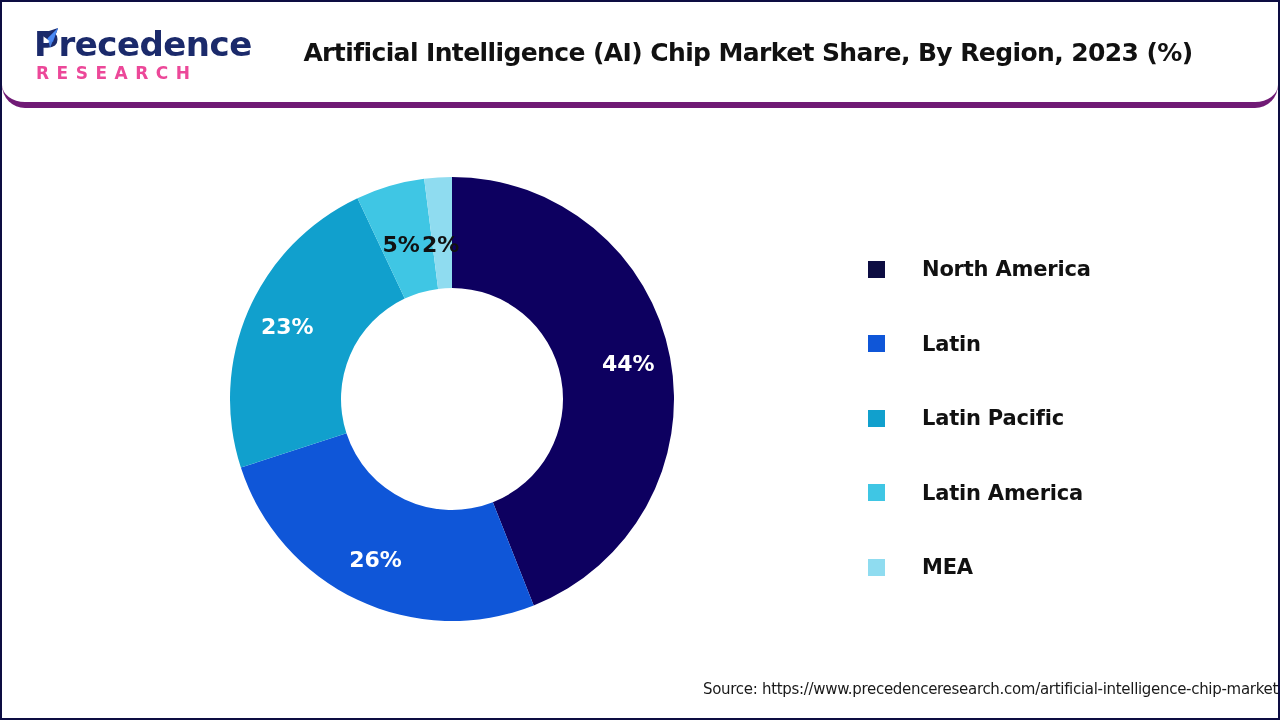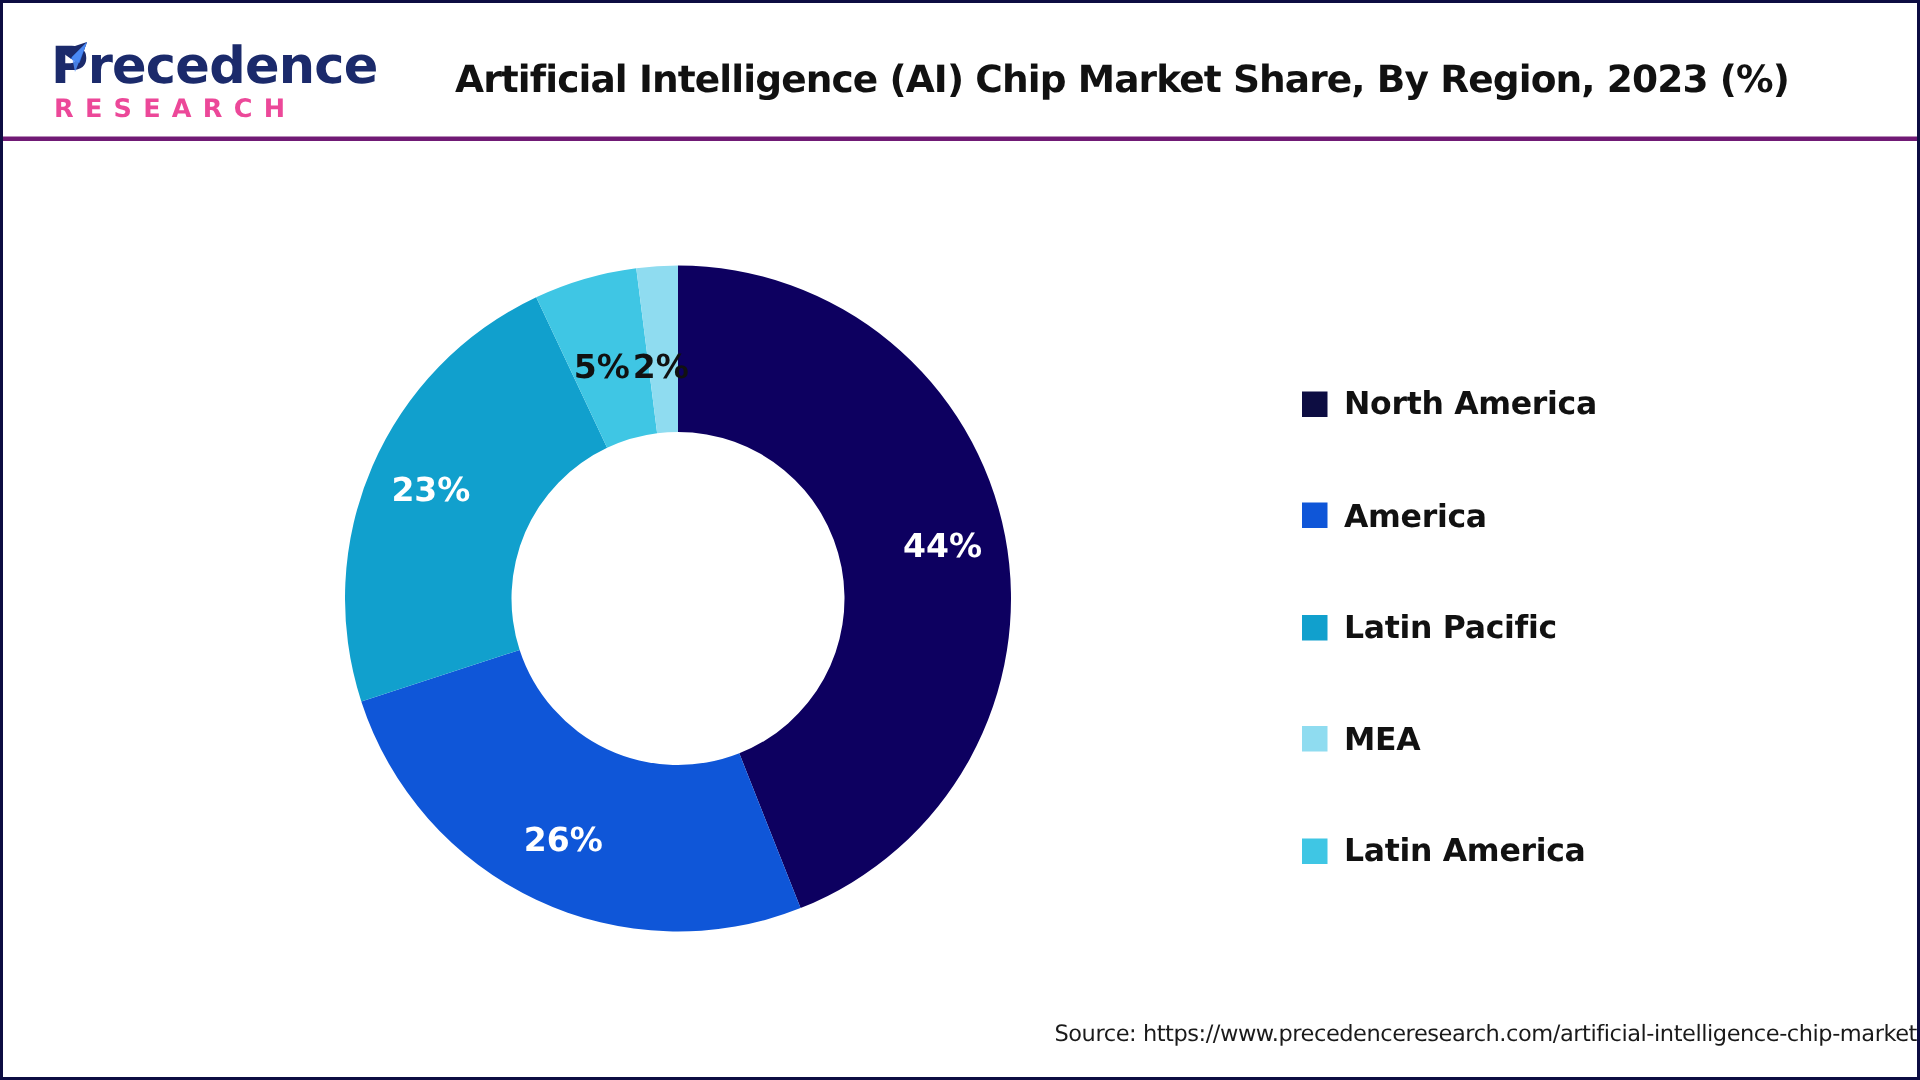--- a/index.html
+++ b/index.html
@@ -21,23 +21,24 @@
     border: 2px solid #0d0d42;
     background: #ffffff;
   }
 
   
   #header {
     position: absolute;
     left: 0;
     top: 0;
     width: 1276px;
-    height: 92px;
-    border-bottom: 3px solid #701a75;
+    height: 106px;
+    border-bottom: 6px solid #701a75;
     box-sizing: border-box;
+    border-radius: 23px;
   }
   #logo {
     position: absolute;
     left: 14px;
     top: 22px;
     width: 220px;
     height: 66px;
   }
   #logo-wordmark {
     position: absolute;
@@ -120,20 +121,21 @@
     flex: 0 0 17px;
     margin-right: 11px;
   }
   .legend-label {
     font-family: "DejaVu Sans", sans-serif;
     font-size: 21px;
     font-weight: 700;
     color: #111111;
     letter-spacing: -0.2px;
     white-space: nowrap;
+    margin-left: 26px;
   }
 
   
   #source {
     position: absolute;
     left: 0;
     top: 678px;
     width: 1276px;
     text-align: right;
     font-family: "DejaVu Sans", sans-serif;
@@ -183,31 +185,31 @@
     </svg>
   </div>
 
   <div id="legend">
       <div class="legend-item">
         <span class="legend-swatch" style="background: rgb(13, 13, 66);"></span>
         <span class="legend-label">North America</span>
       </div>
       <div class="legend-item">
         <span class="legend-swatch" style="background: rgb(15, 86, 216);"></span>
-        <span class="legend-label">America</span>
+        <span class="legend-label">Latin</span>
       </div>
       <div class="legend-item">
         <span class="legend-swatch" style="background: rgb(17, 160, 205);"></span>
         <span class="legend-label">Latin Pacific</span>
       </div>
       <div class="legend-item">
+        <span class="legend-swatch" style="background: rgb(63, 198, 228);"></span>
+        <span class="legend-label">Latin America</span>
+      </div>
+      <div class="legend-item">
         <span class="legend-swatch" style="background: rgb(143, 220, 240);"></span>
         <span class="legend-label">MEA</span>
       </div>
-      <div class="legend-item">
-        <span class="legend-swatch" style="background: rgb(63, 198, 228);"></span>
-        <span class="legend-label">Latin America</span>
-      </div>
     </div>
 
   <div id="source">Source: https://www.precedenceresearch.com/artificial-intelligence-chip-market</div>
 
 </div>
 
 </body></html>

